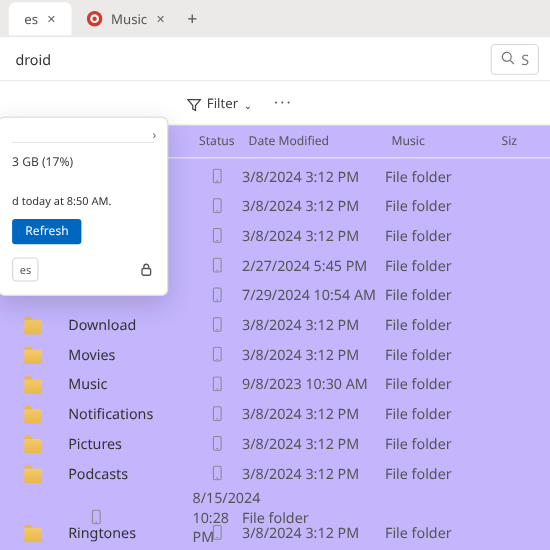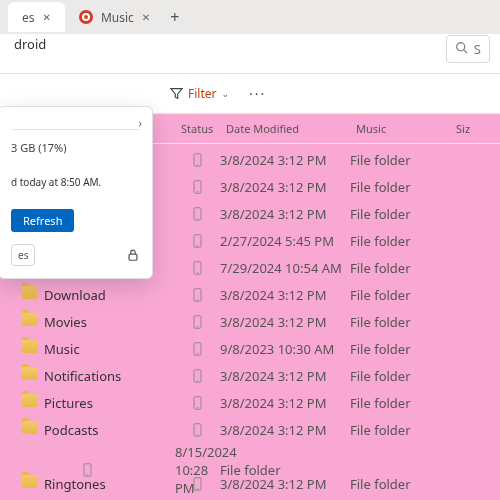--- a/index.html
+++ b/index.html
@@ -4,43 +4,43 @@
 <style>
 *{box-sizing:border-box;margin:0;padding:0;font-family:"Segoe UI",system-ui,sans-serif}
 body{width:500px;height:500px;overflow:hidden;background:#f6f6f6;font-size:12px;color:#333}
 .tabs{display:flex;align-items:center;height:34px;background:#eceae8;padding:0 8px}
 .tab{display:flex;align-items:center;gap:8px;height:30px;padding:0 14px;font-size:12px;color:#555;position:relative}
 .tab.active{background:#fff;border-radius:6px 6px 0 0}
 .tab-close{color:#666;font-size:10px;cursor:pointer}
 .tab-add{margin-left:6px;color:#555;font-size:16px;cursor:pointer}
 .favicon{width:14px;height:14px;border-radius:50%;background:#d33a2c;position:relative}
 .favicon::after{content:"";position:absolute;inset:3px;border:2px solid #fff;border-radius:50%}
-.addr{display:flex;align-items:flex-start;height:40px;background:#fff;border-bottom:1px solid #e3e3e3;padding:1px 10px;gap:10px}
+.addr{display:flex;align-items:center;height:40px;background:#fff;border-bottom:1px solid #e3e3e3;padding:1px 10px;gap:10px}
 .addr .path{flex:1;font-size:13px;color:#333;padding-left:4px}
 .search{display:flex;align-items:center;gap:6px;border:1px solid #d8d8d8;border-radius:4px;padding:4px 8px;color:#777;font-size:13px;min-width:30px}
 .toolbar{display:flex;align-items:center;height:40px;background:#fff;border-bottom:1px solid #eaeaea;padding:0 10px;gap:14px;position:relative}
 .flyout{position:absolute;left:-2px;top:32px;width:155px;background:#fff;border:1px solid #ddd;border-radius:6px;box-shadow:0 8px 24px rgba(0,0,0,.15);padding:12px;z-index:5}
 .flyout .chev{position:absolute;top:8px;right:10px;color:#666;font-size:11px}
 .flyout hr{border:none;border-top:1px solid #e5e5e5;margin:10px 0}
 .flyout .stor{font-size:11px;color:#444}
 .flyout .sync{font-size:10px;color:#333;margin-top:20px;line-height:1.4}
-.flyout .refresh{margin-top:20px;display:inline-block;background:#0067c0;color:#fff;border-radius:3px;padding:4px 12px;font-size:11px;cursor:pointer}
+.flyout .refresh{margin-top:10px;display:inline-block;background:#0067c0;color:#fff;border-radius:3px;padding:4px 12px;font-size:11px;cursor:pointer}
 .flyout .pillrow{display:flex;align-items:center;justify-content:space-between;margin-top:12px}
 .pill{border:1px solid #d4d4d4;border-radius:4px;padding:3px 6px;font-size:10px;color:#555}
 .lock{width:14px;height:14px;display:inline-flex;align-items:center;justify-content:center}
 .lock svg{width:14px;height:14px;stroke:#555;fill:none;stroke-width:1.4}
-.filterbtn{display:flex;align-items:center;gap:5px;color:#c2410c;font-size:12px;cursor:pointer;margin-left:160px}
+.filterbtn{display:flex;align-items:flex-end;gap:5px;color:#404040;font-size:12px;cursor:pointer;margin-left:160px}
 .filterbtn svg{width:13px;height:13px;stroke:#444;fill:none;stroke-width:1.4}
 .more{color:#555;font-size:14px;letter-spacing:2px;cursor:pointer;margin-left:6px}
-.content{position:relative;background:#f9a8d4;height:calc(500px - 114px);overflow:hidden}
+.content{position:relative;background:#c4b5fd;height:calc(500px - 114px);overflow:hidden}
 .cols{display:grid;grid-template-columns:175px 45px 130px 100px 50px;font-size:11px;color:#555;border-bottom:1px solid #eee;height:30px;align-items:center;padding-left:0}
 .cols>div{padding-left:6px}
 .rows{padding-top:2px}
 .row{display:grid;grid-template-columns:175px 45px 130px 100px 50px;align-items:center;height:27px;font-size:13px;color:#333}
-.namecell{display:flex;align-items:flex-start;gap:6px;padding-left:22px}
+.namecell{display:flex;align-items:flex-end;gap:24px;padding-left:22px}
 .fico{width:16px;height:13px;background:linear-gradient(#f3c96b,#e8b84a);border-radius:2px;position:relative}
 .fico::before{content:"";position:absolute;top:-3px;left:0;width:7px;height:3px;background:#e8b84a;border-radius:2px 2px 0 0}
 .statcell{color:#888;display:flex;justify-content:center}
 .statcell svg{width:11px;height:14px;stroke:#888;fill:none;stroke-width:1.2}
 .datecell{color:#555}
 .typecell{color:#555}
 .rows .row:nth-child(-n+5) .namecell{visibility:hidden}
 </style>
 </head>
 <body>

